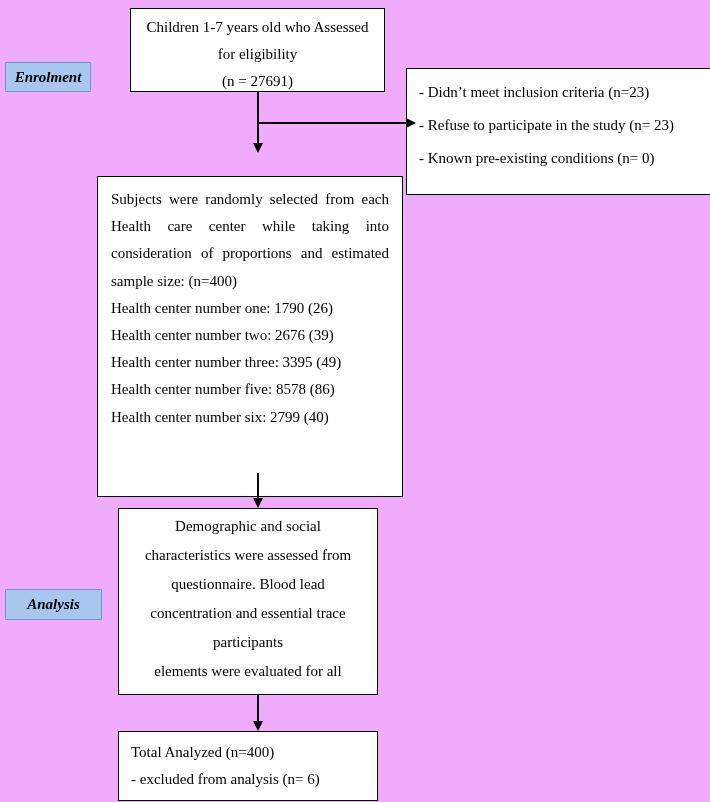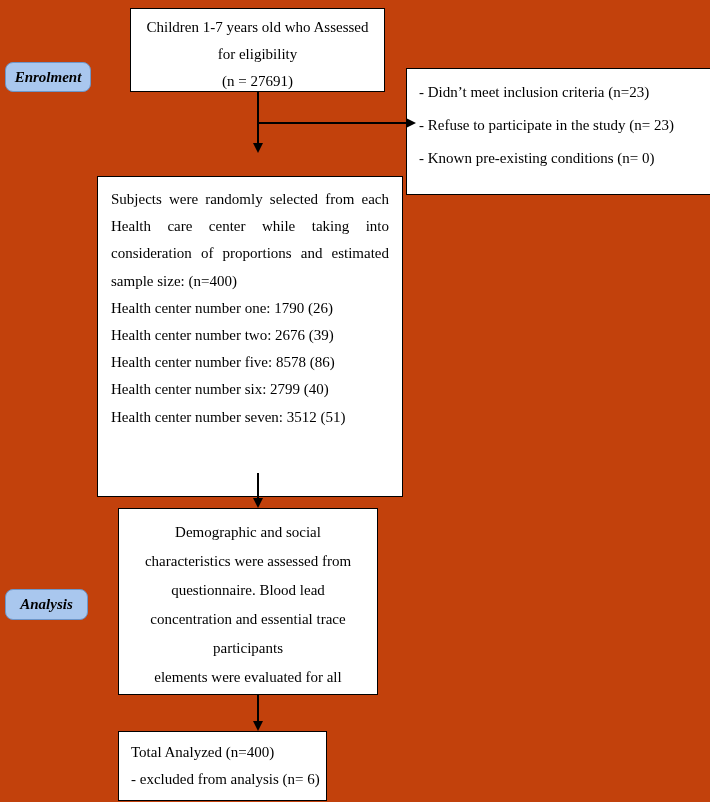--- a/index.html
+++ b/index.html
@@ -5,21 +5,21 @@
   * { margin: 0; padding: 0; box-sizing: border-box; }
   html, body { background: #ffffff; }
   body {
     font-family: "Liberation Serif", "DejaVu Serif", serif;
     color: #000;
   }
   .diagram {
     position: relative;
     width: 710px;
     height: 802px;
-    background: #c2410c;
+    background: #f0abfc;
     overflow: hidden;
     font-size: 15px;
   }
   .box {
     position: absolute;
     border: 1px solid #000;
     background: #fff;
   }
   .line { white-space: nowrap; }
 
@@ -41,42 +41,42 @@
     margin-top: 24px;
   }
   .selection-box .justify-line {
     text-align: justify;
     text-align-last: justify;
     white-space: normal;
   }
   .assessment-box {
     left: 118px; top: 508px; width: 260px; height: 187px;
     text-align: center;
-    padding-top: 9px;
+    padding-top: 3px;
     line-height: 29px;
   }
   .analyzed-box {
-    left: 118px; top: 731px; width: 209px; height: 70px;
+    left: 118px; top: 731px; width: 260px; height: 70px;
     padding: 7px 16px 0 12px;
     line-height: 27px;
   }
   .stage-label {
     position: absolute;
     background: #a9c7ee;
     border: 1px solid #6d96c9;
-    border-radius: 8px;
+    border-radius: 1px;
     font-weight: bold;
     font-style: italic;
     font-size: 15px;
     display: flex;
     align-items: center;
     justify-content: center;
   }
   .enrolment-label { left: 5px; top: 62px; width: 86px; height: 30px; }
-  .analysis-label  { left: 5px; top: 589px; width: 83px; height: 31px; }
+  .analysis-label  { left: 5px; top: 589px; width: 97px; height: 31px; }
   .arrows {
     position: absolute;
     left: 0; top: 0;
     width: 710px; height: 802px;
     pointer-events: none;
   }
 </style>
 </head>
 <body>
 
@@ -96,23 +96,23 @@
     <div class="line">- Known pre-existing conditions (n= 0)</div>
   </div>
 
   <div class="box selection-box">
     <div class="line justify-line">Subjects were randomly selected from each</div>
     <div class="line justify-line">Health care center while taking into</div>
     <div class="line justify-line">consideration of proportions and estimated</div>
     <div class="line">sample size: (n=400)</div>
     <div class="line">Health center number one: 1790 (26)</div>
     <div class="line">Health center number two: 2676 (39)</div>
+    <div class="line">Health center number three: 3395 (49)</div>
     <div class="line">Health center number five: 8578 (86)</div>
     <div class="line">Health center number six: 2799 (40)</div>
-    <div class="line">Health center number seven: 3512 (51)</div>
   </div>
 
   <div class="stage-label analysis-label">Analysis</div>
 
   <div class="box assessment-box">
     <div class="line">Demographic and social</div>
     <div class="line">characteristics were assessed from</div>
     <div class="line">questionnaire. Blood lead</div>
     <div class="line">concentration and essential trace</div>
     <div class="line">participants</div>

